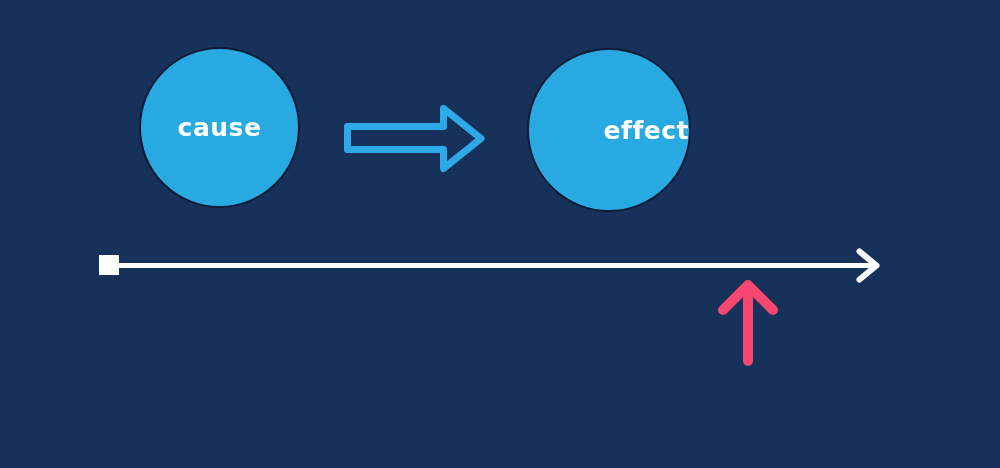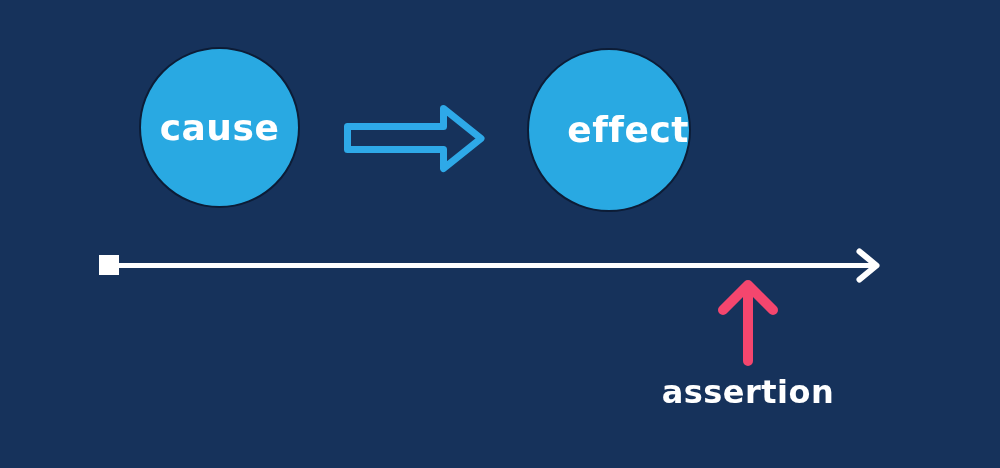--- a/index.html
+++ b/index.html
@@ -20,21 +20,21 @@
     border: 2px solid var(--node-border, #0C1C36);
     display: flex;
     align-items: center;
     justify-content: center;
   }
   .node-cause { left: 139px; top: 47px; width: 161px; height: 161px; }
   .node-effect { left: 527px; top: 48px; width: 164px; height: 164px; justify-content: flex-end; }
 
   .node-label {
     color: var(--label-text, #FFFFFF);
-    font-size: 36px;
+    font-size: 25px;
     font-weight: 700;
     letter-spacing: 0.5px;
     line-height: 1;
     user-select: none;
   }
 
   svg.layer {
     position: absolute;
     left: 0; top: 0;
     width: 1000px;
@@ -103,15 +103,14 @@
 
     <rect class="timeline-start" x="99" y="255" width="20" height="20"></rect>
 
     <line class="timeline-line" x1="119" y1="265.5" x2="874" y2="265.5"></line>
 
     <polyline class="timeline-head" points="859.5,251.5 876.5,265.5 859.5,279.5"></polyline>
 
     <path class="assertion-arrow" d="M723,310 L748,285 L773,310 M748,287 L748,361"></path>
   </svg>
 
-  <div class="assertion-label">assertion</div>
 
 </div>
 
 </body></html>

